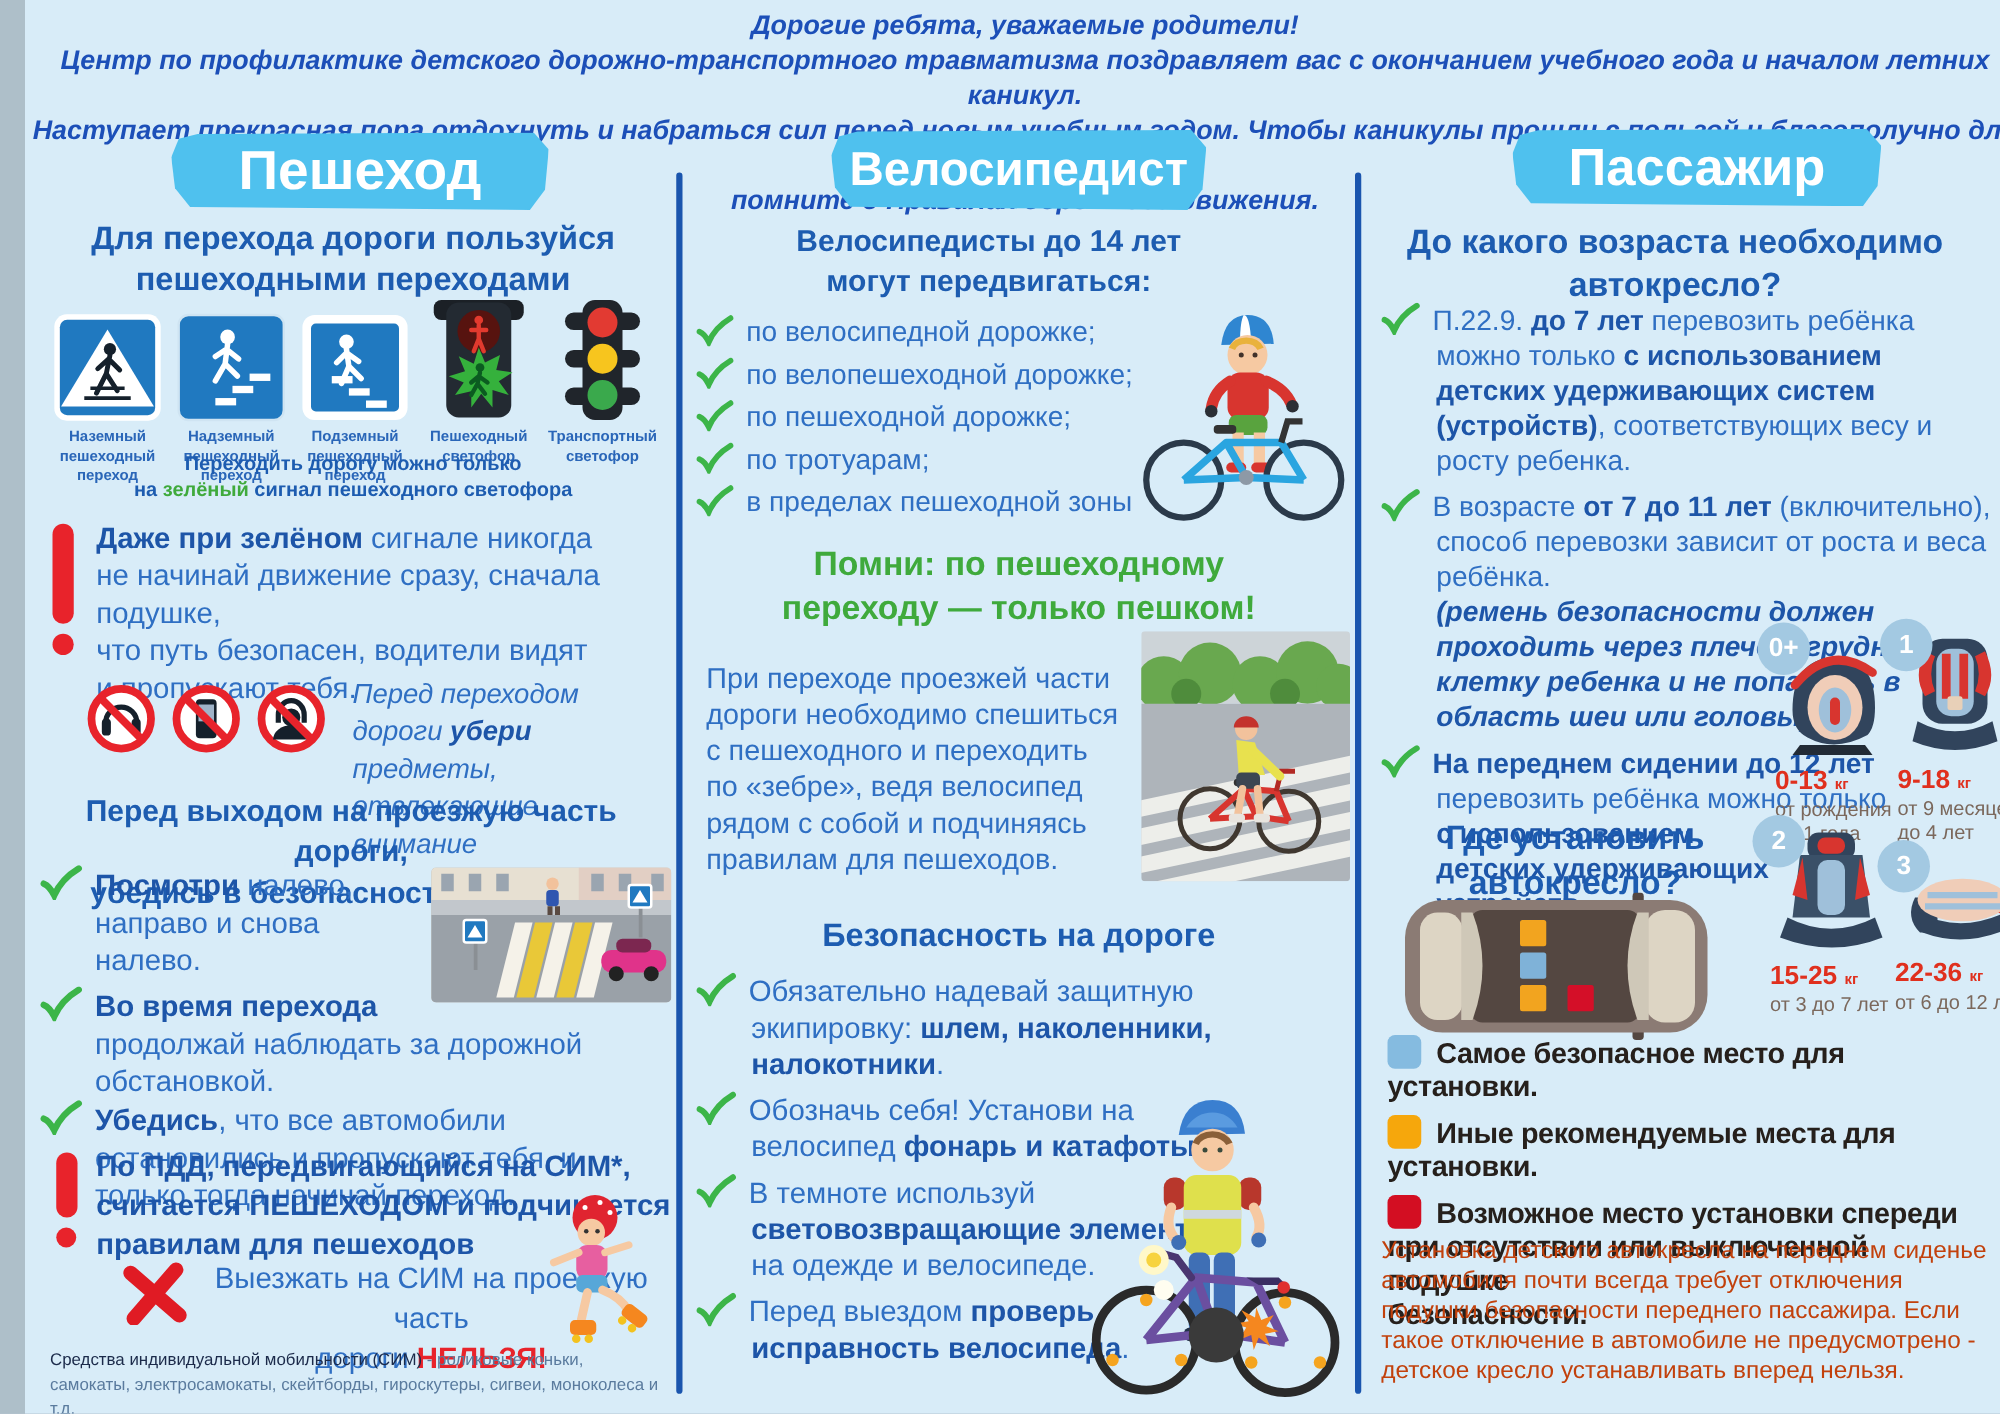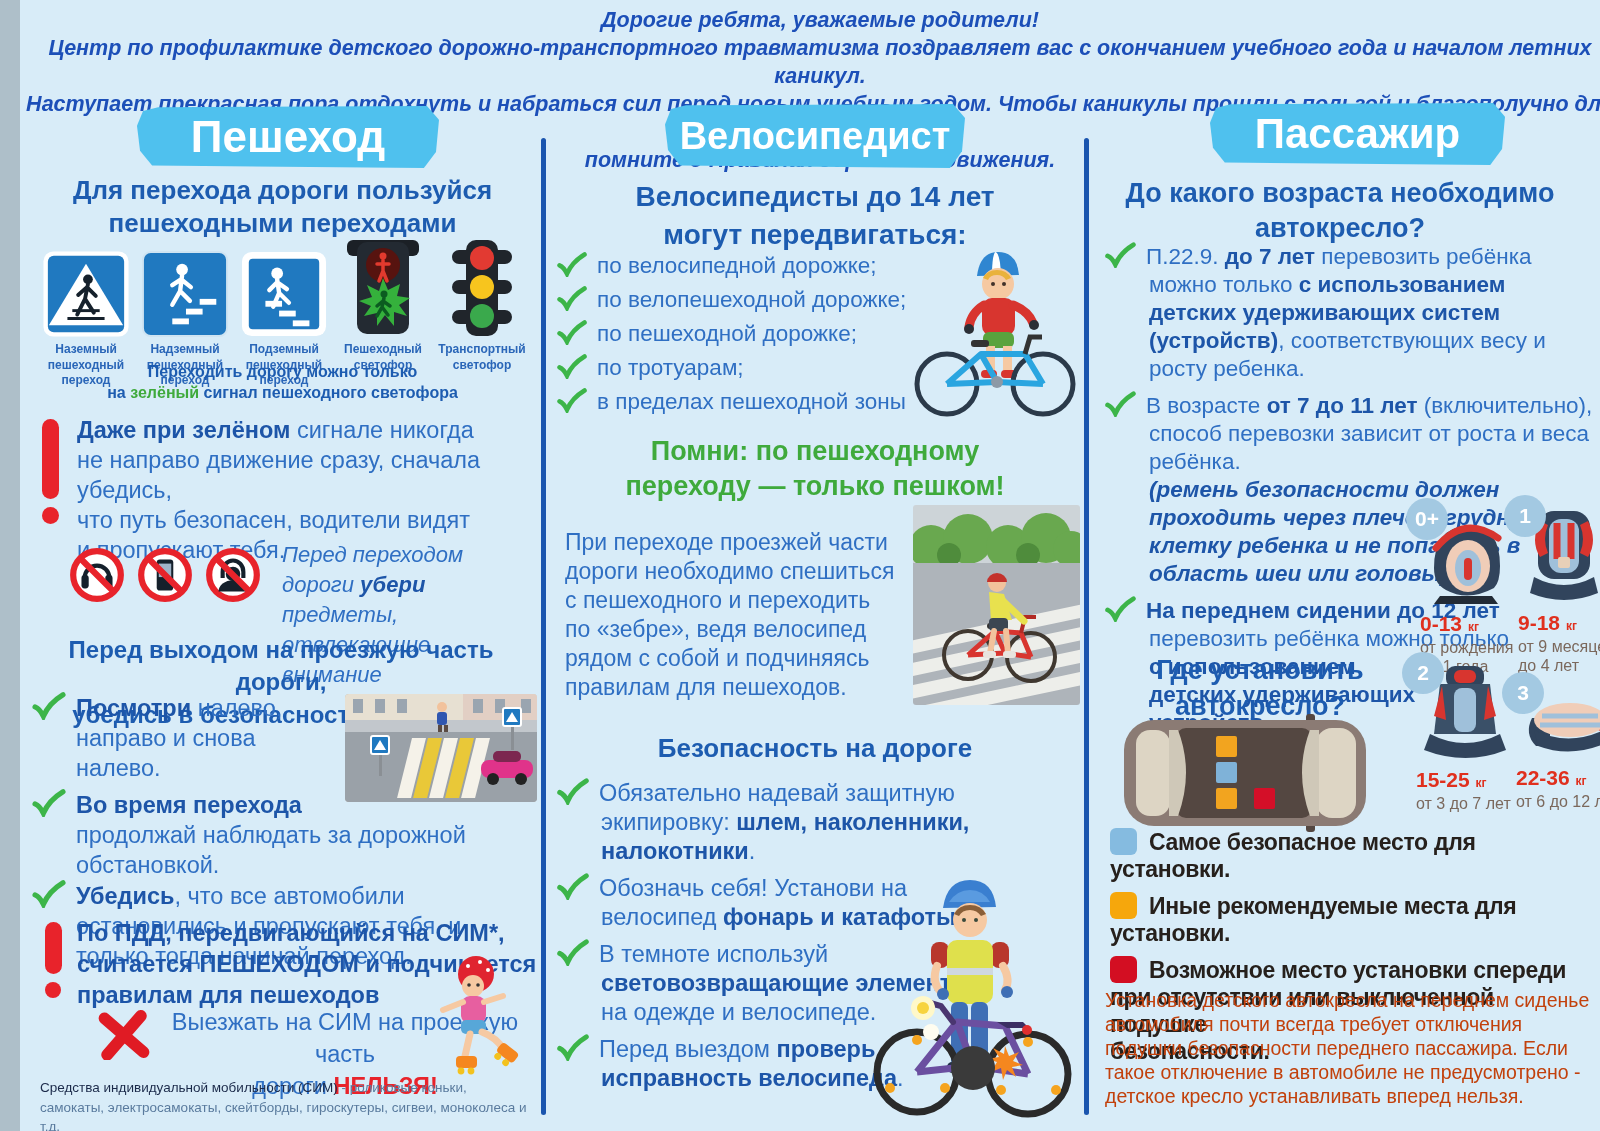--- a/index.html
+++ b/index.html
@@ -163,21 +163,21 @@
     <span>Переходить дорогу можно только</span><br>
     <span>на </span><span class="green-t">зелёный</span><span> сигнал пешеходного светофора</span>
   </div>
 
   <div class="abs excl" style="left:22px;top:419px;">
     <div class="bar" style="height:80px;"></div>
       <div class="dot"></div>
   </div>
   <div class="abs body-t" style="left:57px;top:415px;width:455px;font-size:23.5px;line-height:30px;">
     <span class="b">Даже при зелёном</span><span> сигнале никогда</span><br>
-    <span>не направо движение сразу, сначала убедись,</span><br>
+    <span>не начинай движение сразу, сначала подушке,</span><br>
     <span>что путь безопасен, водители видят</span><br>
     <span>и пропускают тебя.</span>
   </div>
 
   <div class="abs proh" style="left:48px;top:546px;">
     <svg width="58" height="58" viewBox="0 0 56 56">
       <circle cx="28" cy="28" r="23" fill="#fff" stroke="#e8232b" stroke-width="6"></circle>
       <path d="M16 31 a12 12 0 0 1 24 0" stroke="#15202b" stroke-width="4" fill="none"></path>
       <rect x="13" y="28" width="7" height="13" rx="3" fill="#15202b"></rect>
       <rect x="36" y="28" width="7" height="13" rx="3" fill="#15202b"></rect>
@@ -301,21 +301,21 @@
   </svg>
 
   <div class="abs" style="left:20px;top:1078px;width:492px;font-size:13.5px;line-height:1.45;color:#5a7b9e;">
     <span style="color:#1b2a4a;font-weight:normal;">Средства индивидуальной мобильности (СИМ)</span><span> - роликовые коньки, самокаты, электросамокаты, скейтборды, гироскутеры, сигвеи, моноколеса и т.д.</span>
   </div>
 
   <div class="abs banner" style="left:645px;top:104px;width:300px;height:64px;font-size:38px;">
     <span>Велосипедист</span>
   </div>
 
-  <div class="abs h-blue" style="left:555px;top:178px;width:480px;font-size:28px;line-height:1.35;">
+  <div class="abs h-blue" style="left:531px;top:178px;width:480px;font-size:24px;line-height:1.35;">
     <span>Велосипедисты до 14 лет</span><br>
     <span>могут передвигаться:</span>
   </div>
 
   <div class="abs" style="left:537px;top:252px;width:360px;font-size:22.5px;">
     <div style="margin-bottom:7px;"><svg class="ck" width="30" height="25" viewBox="0 0 36 30">
           <path d="M3 16 q5 2 9 10 q6 -14 21 -23" fill="none" stroke="#3cb549" stroke-width="5.5" stroke-linecap="round"></path>
         </svg><span>по велосипедной дорожке;</span></div>
     <div style="margin-bottom:7px;"><svg class="ck" width="30" height="25" viewBox="0 0 36 30">
           <path d="M3 16 q5 2 9 10 q6 -14 21 -23" fill="none" stroke="#3cb549" stroke-width="5.5" stroke-linecap="round"></path>

